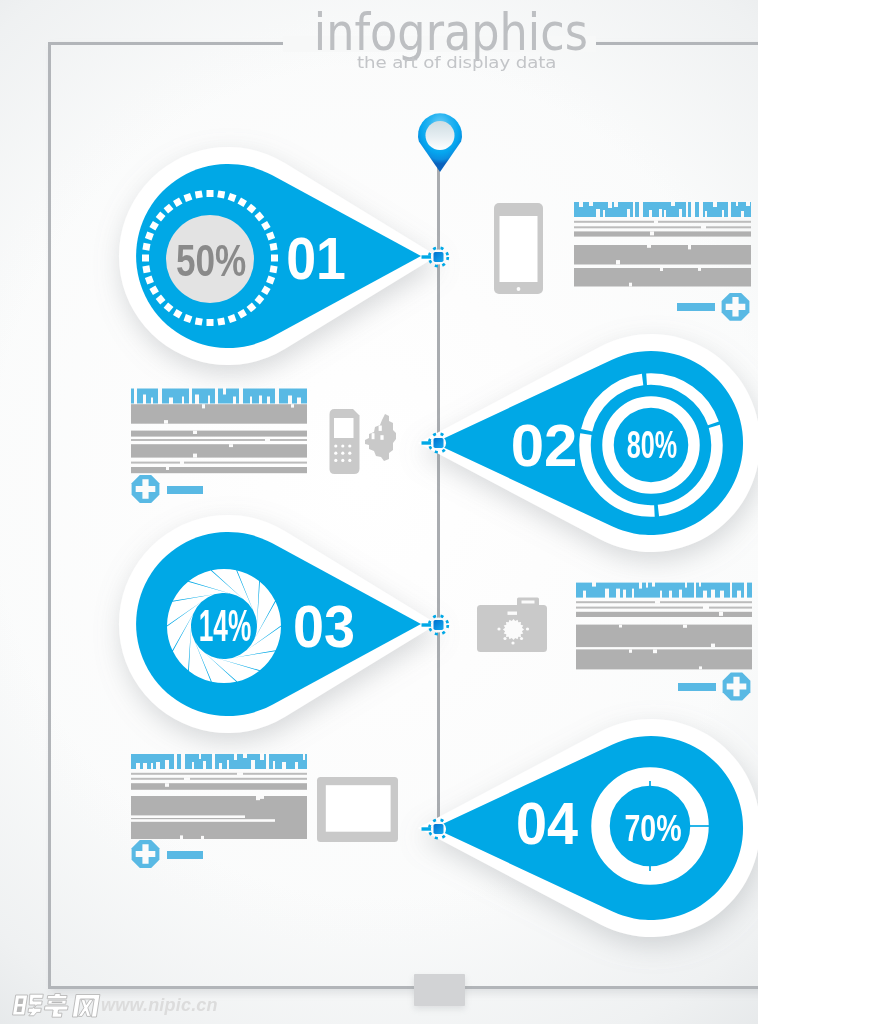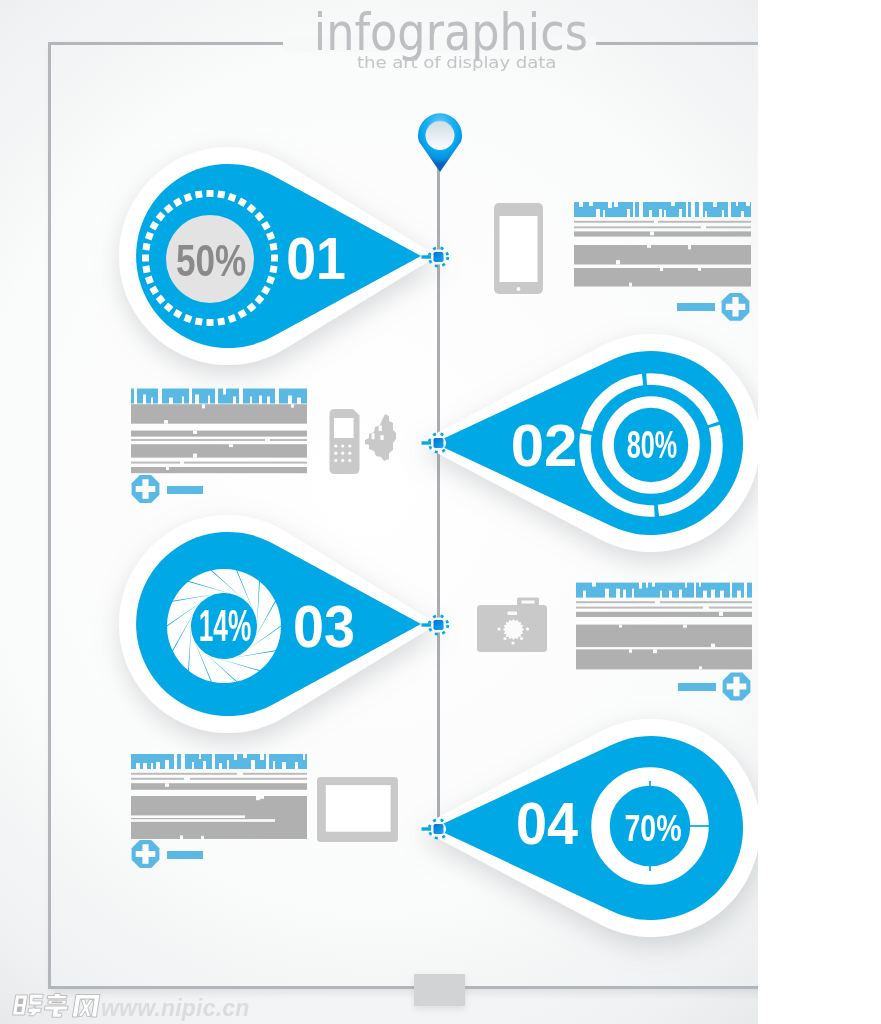--- a/index.html
+++ b/index.html
@@ -23,21 +23,21 @@
       color:#c3c5c8;line-height:1;}
   .t2 span{display:inline-block;transform:translateX(16px) scaleX(1.137);letter-spacing:-0.1px;}
 
   
   .tl-line{position:absolute;left:437px;top:158px;width:3px;height:676px;background:#a9acb0;}
 
   
   #svgmain{position:absolute;left:0;top:0;width:881px;height:1024px;}
 
   .footer-tab{position:absolute;left:414px;top:974px;width:51px;height:32px;background:#d2d3d5;border-radius:1px;box-shadow:0 3px 6px rgba(140,145,150,.22);}
-  .wm{position:absolute;left:101px;top:995px;font-family:"Liberation Sans",sans-serif;font-size:23px;color:#dcdcdc;font-style:italic;font-weight:700;letter-spacing:.2px;}
+  .wm{position:absolute;left:101px;top:995px;font-family:"Liberation Sans",sans-serif;font-size:18px;color:#dcdcdc;font-style:italic;font-weight:700;letter-spacing:.2px;}
   .idtag{position:absolute;left:651px;top:994px;width:219px;height:21px;box-sizing:border-box;background:#b6b6b6;color:#fff;font-size:11.6px;line-height:21px;text-align:center;letter-spacing:0px;white-space:nowrap;font-family:"Liberation Sans",sans-serif;}
 </style>
 </head>
 <body>
 
 <div id="page">
   <div id="vignette"></div>
   <div class="frame"></div>
   <div class="frame-mask"></div>
 

